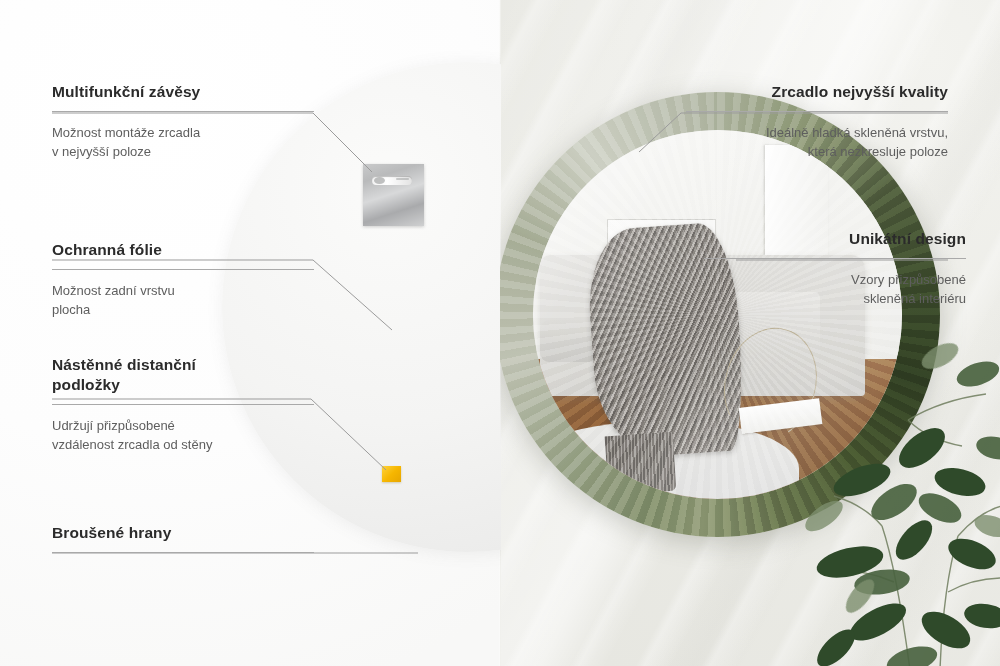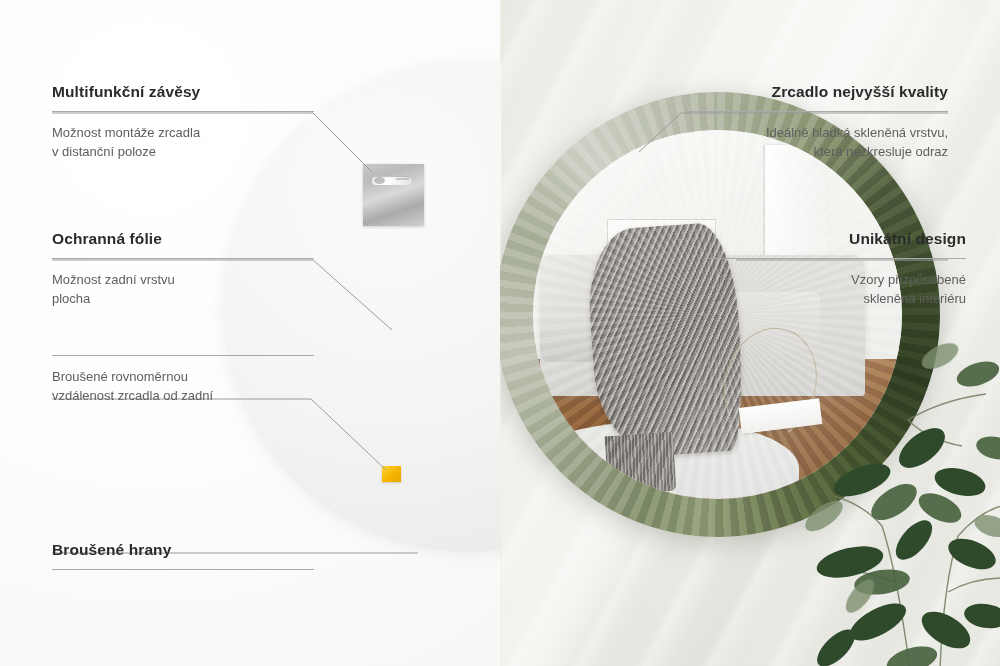--- a/index.html
+++ b/index.html
@@ -251,52 +251,56 @@
       <path d="M948 113 H681 L639 152"></path>
       <path d="M948 260 H736"></path>
     </g>
   </svg>
 
   <div class="callout left-col" style="top:82px">
     <h3>Multifunkční závěsy</h3>
     <div class="rule"></div>
     <p>
       <span>Možnost montáže zrcadla</span><br>
-      <span>v distanční poloze</span>
-    </p>
-  </div>
-
-  <div class="callout left-col" style="top:229px">
+      <span>v nejvyšší poloze</span>
+    </p>
+  </div>
+
+  <div class="callout left-col" style="top:240px">
     <h3>Ochranná fólie</h3>
     <div class="rule"></div>
     <p>
       <span>Možnost zadní vrstvu</span><br>
       <span>plocha</span>
     </p>
   </div>
 
   <div class="callout left-col" style="top:355px">
-    <div class="rule"></div>
-    <p>
-      <span>Broušené rovnoměrnou</span><br>
-      <span>vzdálenost zrcadla od zadní</span>
-    </p>
-  </div>
-
-  <div class="callout left-col" style="top:540px">
+    <h3>
+      <span>Nástěnné distanční</span><br>
+      <span>podložky</span>
+    </h3>
+    <div class="rule"></div>
+    <p>
+      <span>Udržují přizpůsobené</span><br>
+      <span>vzdálenost zrcadla od stěny</span>
+    </p>
+  </div>
+
+  <div class="callout left-col" style="top:523px">
     <h3>Broušené hrany</h3>
     <div class="rule"></div>
   </div>
 
   <div class="callout right-col" style="top:82px;left:686px">
     <h3>Zrcadlo nejvyšší kvality</h3>
     <div class="rule"></div>
     <p>
       <span>Ideálně hladká skleněná vrstvu,</span><br>
-      <span>která nezkresluje odraz</span>
+      <span>která nezkresluje poloze</span>
     </p>
   </div>
 
   <div class="callout right-col" style="top:229px;left:704px">
     <h3>Unikátní design</h3>
     <div class="rule"></div>
     <p>
       <span>Vzory přizpůsobené</span><br>
       <span>skleněná interiéru</span>
     </p>

